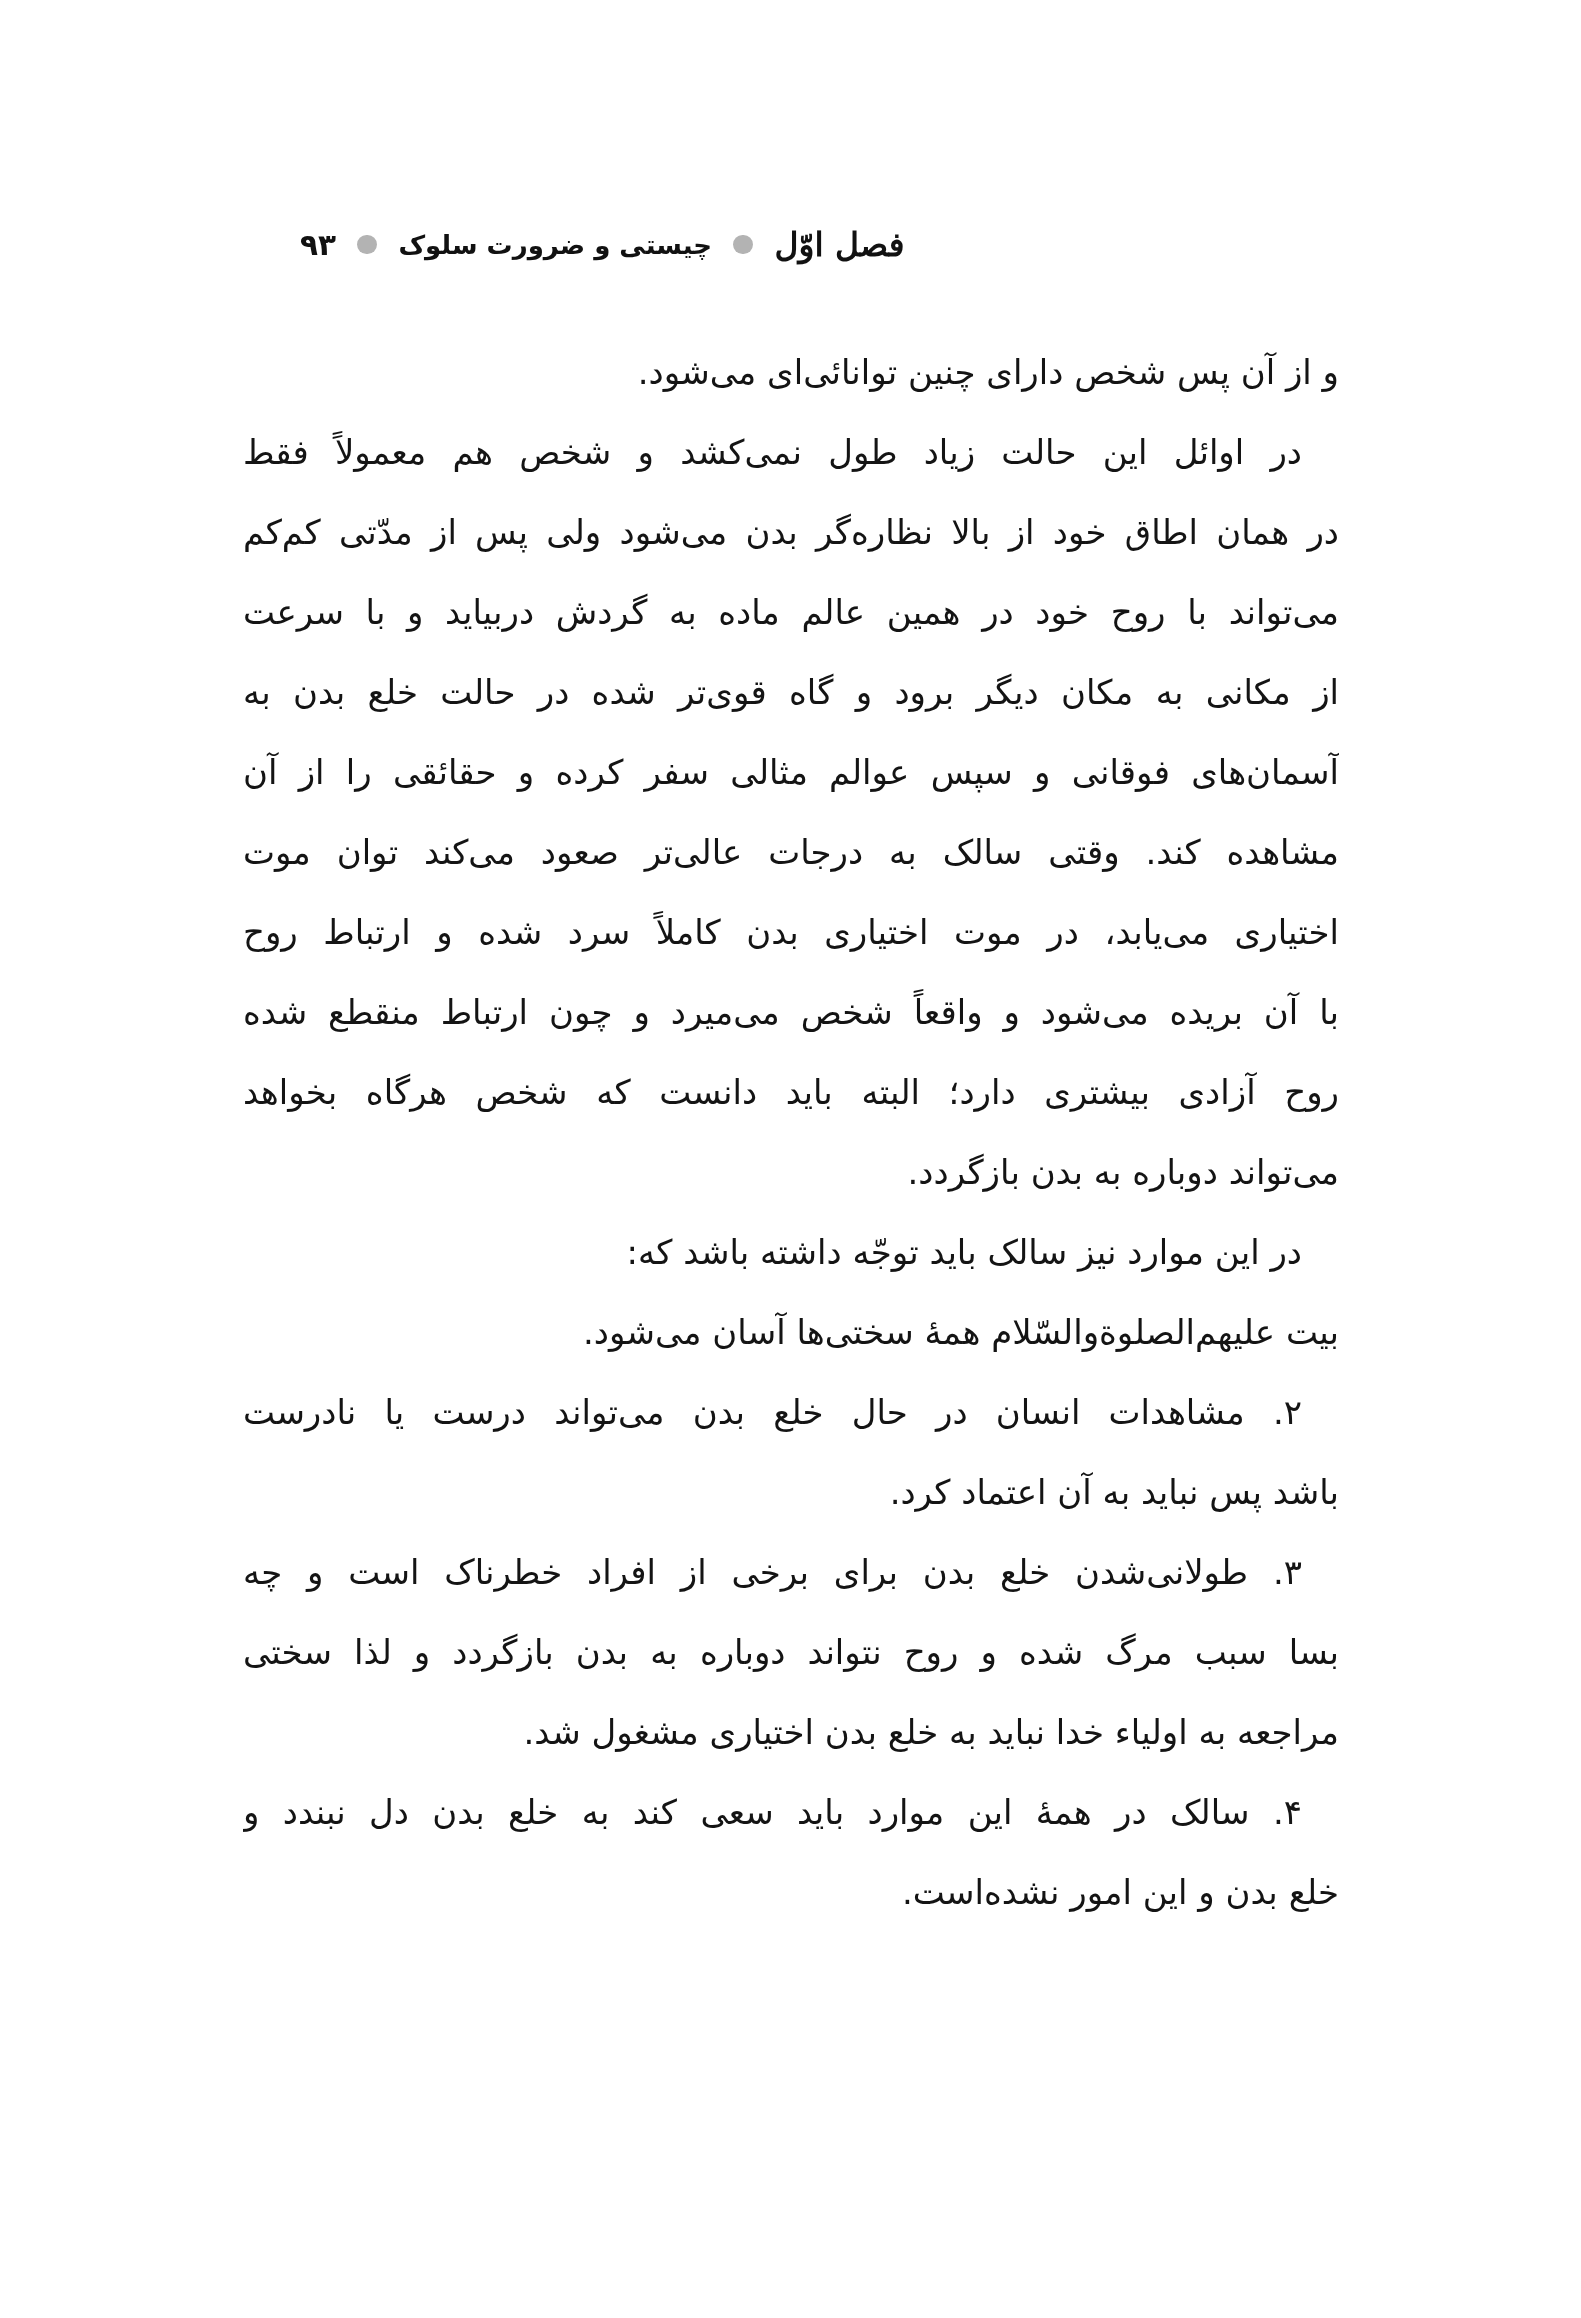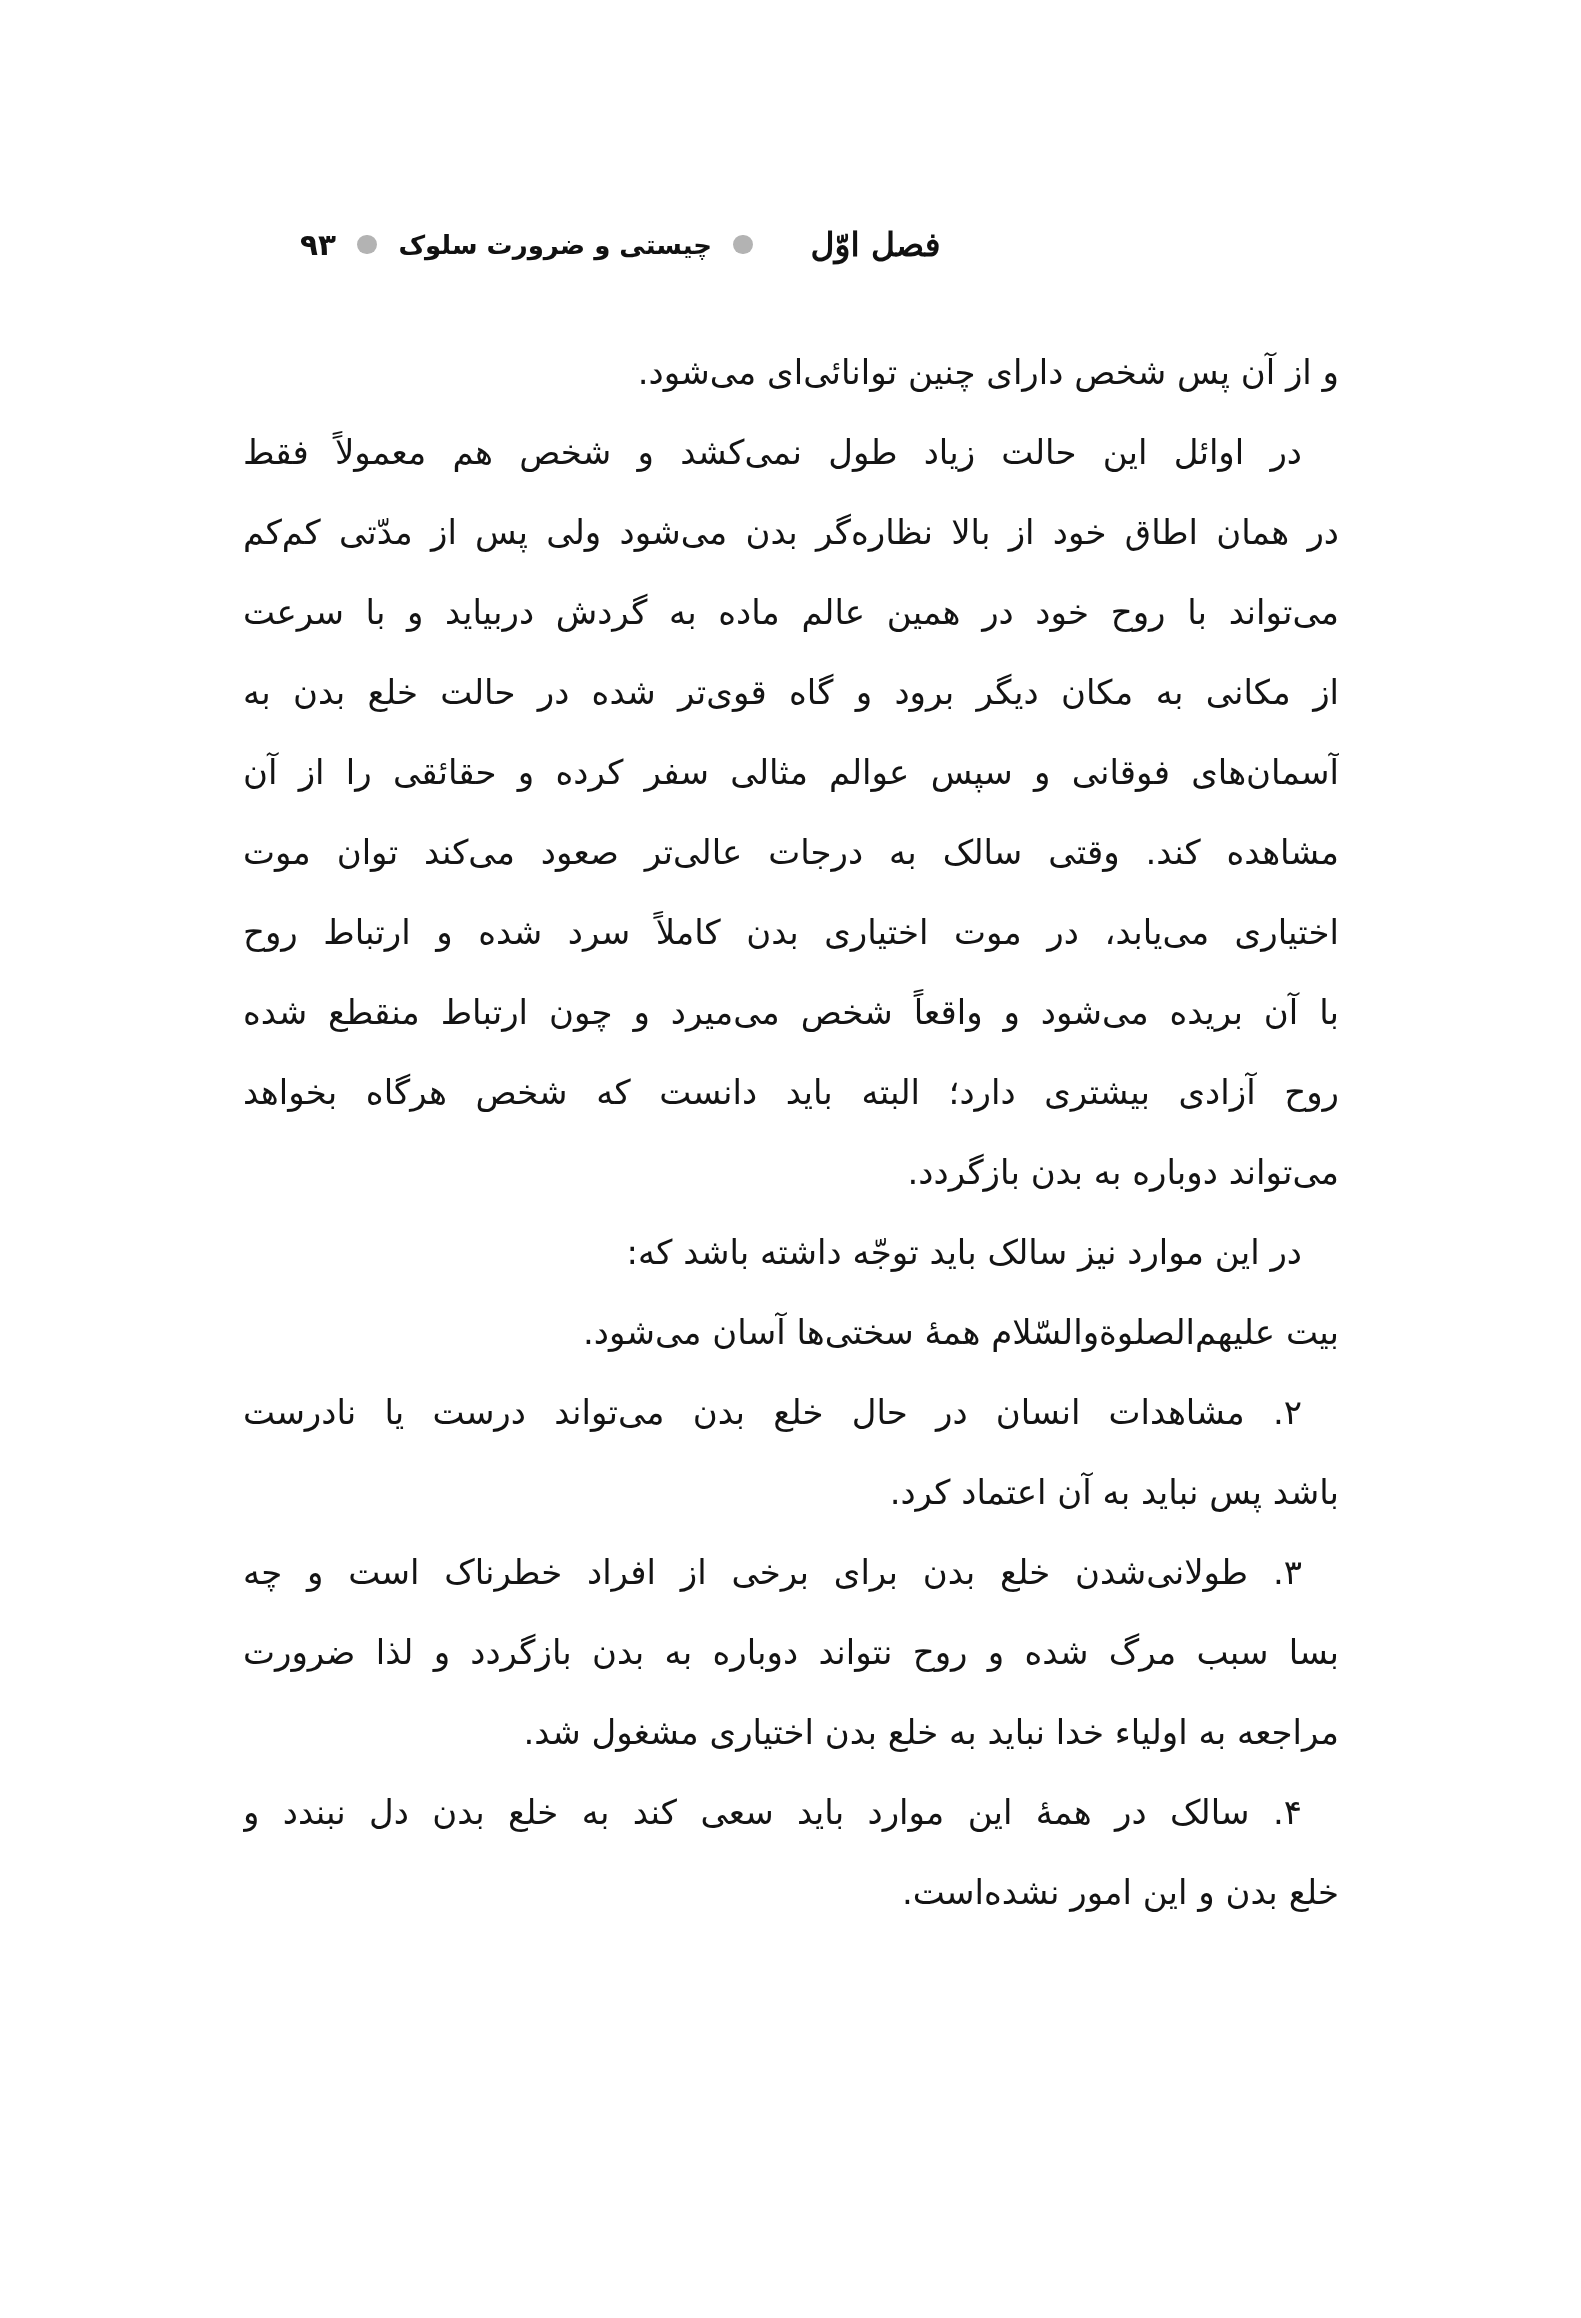--- a/index.html
+++ b/index.html
@@ -30,21 +30,20 @@
     direction: rtl;           
     align-items: center;
     gap: 21.4px;
     color: #111111;
     white-space: nowrap;
   }
   .chapter {
     font-family: "DejaVu Serif", serif;
     font-weight: bold;
     font-size: 33px;
-    margin-left: 36px;
   }
   .section {
     font-weight: bold;
     font-size: 26px;
   }
   .pagenum {
     font-weight: bold;
     font-size: 29.5px;
     letter-spacing: 1.8px;
   }
@@ -105,20 +104,20 @@
       <div class="line full">مشاهده کند. وقتی سالک به درجات عالی‌تر صعود می‌کند توان موت</div>
       <div class="line full">اختیاری می‌یابد، در موت اختیاری بدن کاملاً سرد شده و ارتباط روح</div>
       <div class="line full">با آن بریده می‌شود و واقعاً شخص می‌میرد و چون ارتباط منقطع شده</div>
       <div class="line full">روح آزادی بیشتری دارد؛ البته باید دانست که شخص هرگاه بخواهد</div>
       <div class="line end">می‌تواند دوباره به بدن بازگردد.</div>
       <div class="line end indent">در این موارد نیز سالک باید توجّه داشته باشد که:</div>
       <div class="line end">بیت علیهم‌الصلوة‌والسّلام همهٔ سختی‌ها آسان می‌شود.</div>
       <div class="line full indent">۲. مشاهدات انسان در حال خلع بدن می‌تواند درست یا نادرست</div>
       <div class="line end">باشد پس نباید به آن اعتماد کرد.</div>
       <div class="line full indent">۳. طولانی‌شدن خلع بدن برای برخی از افراد خطرناک است و چه</div>
-      <div class="line full">بسا سبب مرگ شده و روح نتواند دوباره به بدن بازگردد و لذا ضرورت</div>
+      <div class="line full">بسا سبب مرگ شده و روح نتواند دوباره به بدن بازگردد و لذا سختی</div>
       <div class="line end">مراجعه به اولیاء خدا نباید به خلع بدن اختیاری مشغول شد.</div>
       <div class="line full indent">۴. سالک در همهٔ این موارد باید سعی کند به خلع بدن دل نبندد و</div>
       <div class="line end">خلع بدن و این امور نشده‌است.</div>
     </div>
 
 </div>
 
 
 </body></html>

